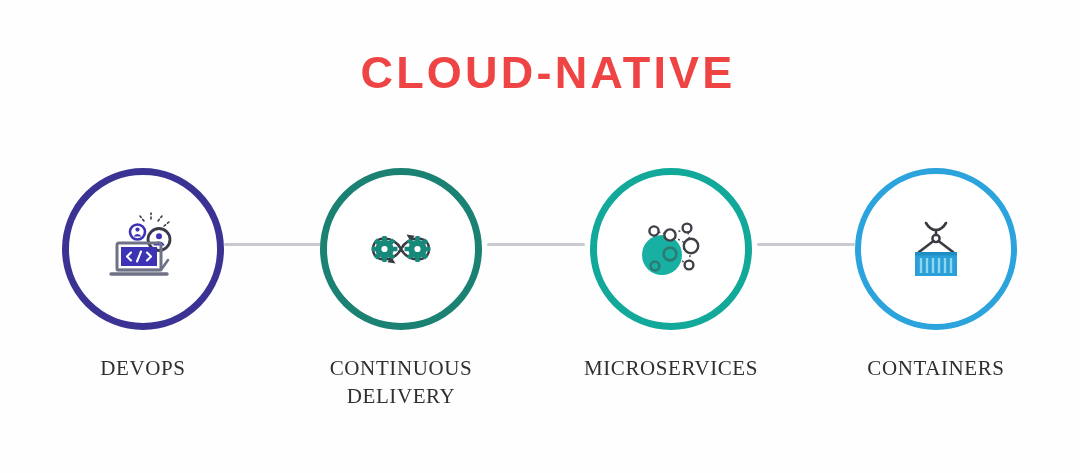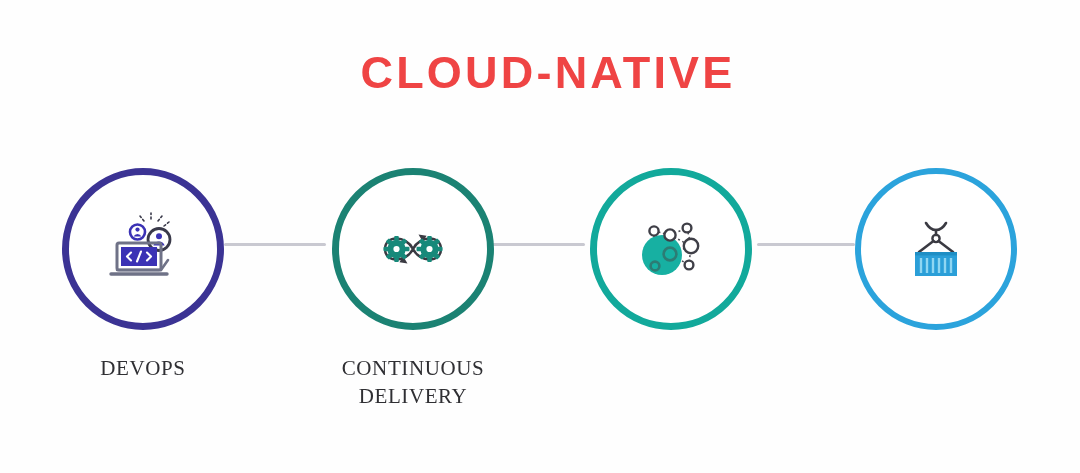--- a/index.html
+++ b/index.html
@@ -130,21 +130,21 @@
 
           <path d="M10 67 h56" stroke="#6f7287" stroke-width="3.4" stroke-linecap="round"></path>
           <path d="M16 63 h44" stroke="#6f7287" stroke-width="2.4" stroke-linecap="round"></path>
           <path d="M60 63 L67 53" stroke="#6f7287" stroke-width="2.6" stroke-linecap="round"></path>
         </svg>
       </span>
     </div>
     <div class="node-label">DEVOPS</div>
   </div>
 
-  <div class="node" style="left:310px; top:168px;text-align:center;">
+  <div class="node" style="left:298px; top:168px;text-align:center;">
     <div class="circle ring-cd">
       <span class="icon-wrap">
         <svg viewBox="0 0 84 84" width="84" height="84" aria-hidden="true">
 
           <g fill="none" stroke="#3a3a42" stroke-width="2.5" stroke-linecap="round">
             <path d="M42 42 C35 28 14 28 14 42 C14 56 35 56 42 42 C49 28 70 28 70 42 C70 56 49 56 42 42"></path>
           </g>
 
           <g fill="#3a3a42">
             <path d="M47.5 27.5 l8 1.2 l-3.6 6.2 z"></path>
@@ -213,20 +213,21 @@
             <circle cx="62" cy="39" r="7.2"></circle>
             <circle cx="60" cy="58" r="4.4"></circle>
           </g>
           <g fill="none" stroke="#2c7c74" stroke-width="2.6">
             <circle cx="41" cy="47" r="6.4"></circle>
             <circle cx="26" cy="59" r="4.4"></circle>
           </g>
         </svg>
       </span>
     </div>
+    <div class="node-label">MICROSERVICES</div>
   </div>
 
   <div class="node" style="left:833px; top:168px;">
     <div class="circle ring-containers">
       <span class="icon-wrap">
         <svg viewBox="0 0 84 84" width="84" height="84" aria-hidden="true">
 
           <g fill="none" stroke="#3a3a42" stroke-width="2.6" stroke-linecap="round">
             <path d="M32 16 q4 7 10 7 q6 0 10 -7"></path>
             <line x1="42" y1="23" x2="42" y2="28"></line>
@@ -241,15 +242,16 @@
             <line x1="27" y1="51" x2="27" y2="66"></line>
             <line x1="33" y1="51" x2="33" y2="66"></line>
             <line x1="39" y1="51" x2="39" y2="66"></line>
             <line x1="45" y1="51" x2="45" y2="66"></line>
             <line x1="51" y1="51" x2="51" y2="66"></line>
             <line x1="57" y1="51" x2="57" y2="66"></line>
           </g>
         </svg>
       </span>
     </div>
+    <div class="node-label">CONTAINERS</div>
   </div>
 
 </div>
 
 </body></html>

